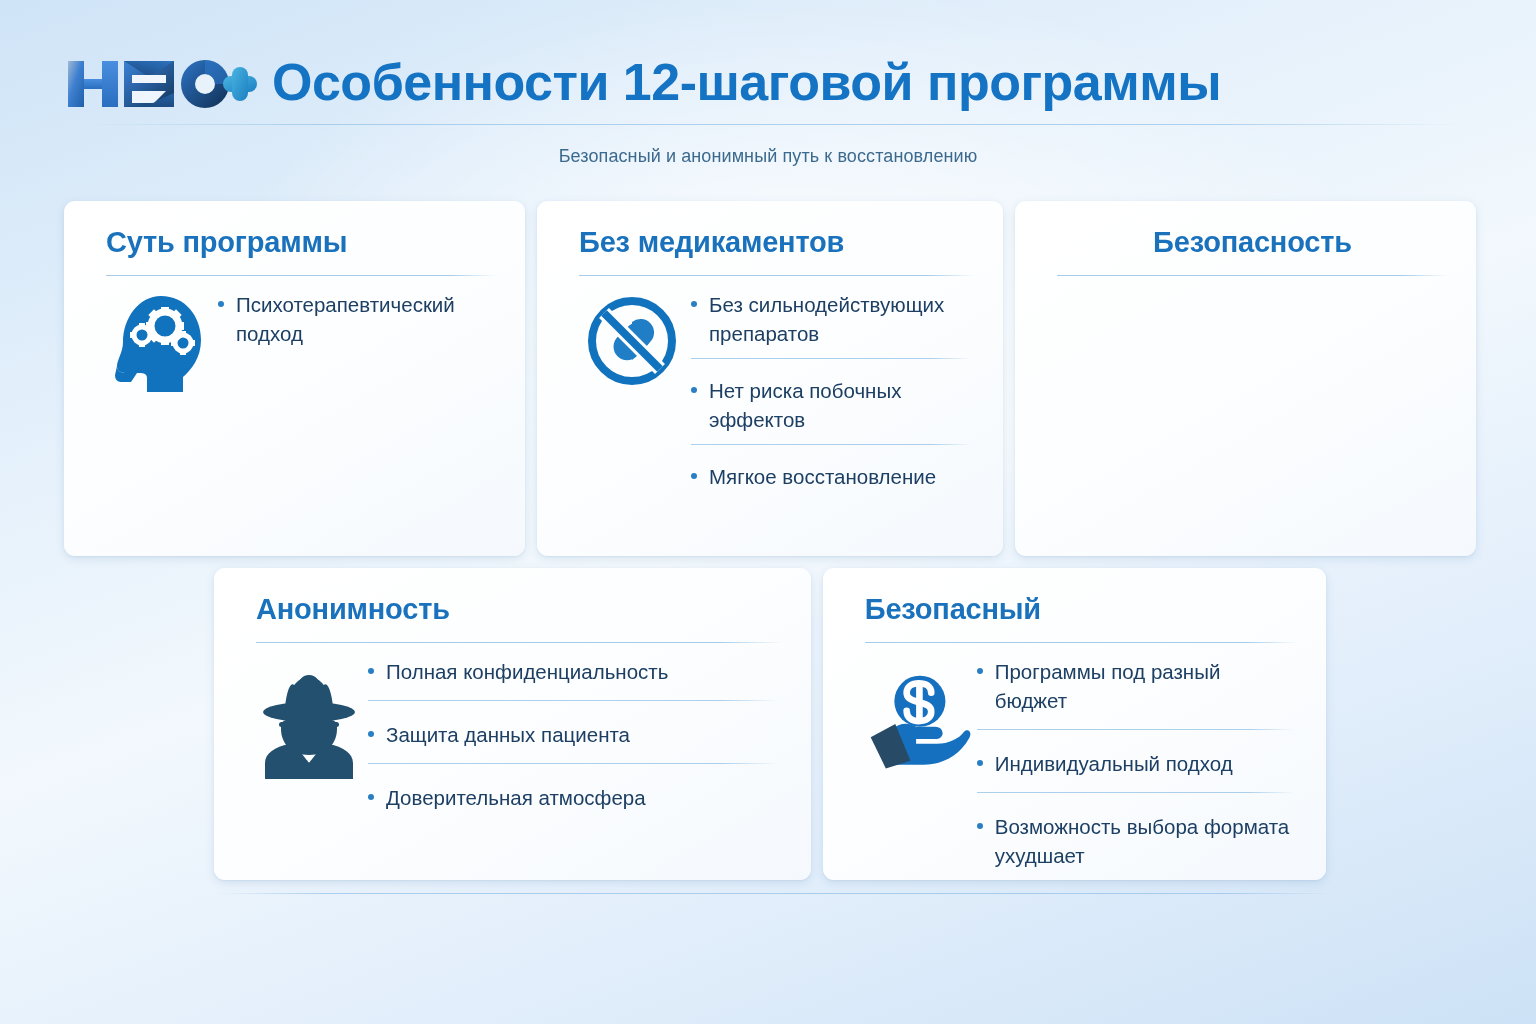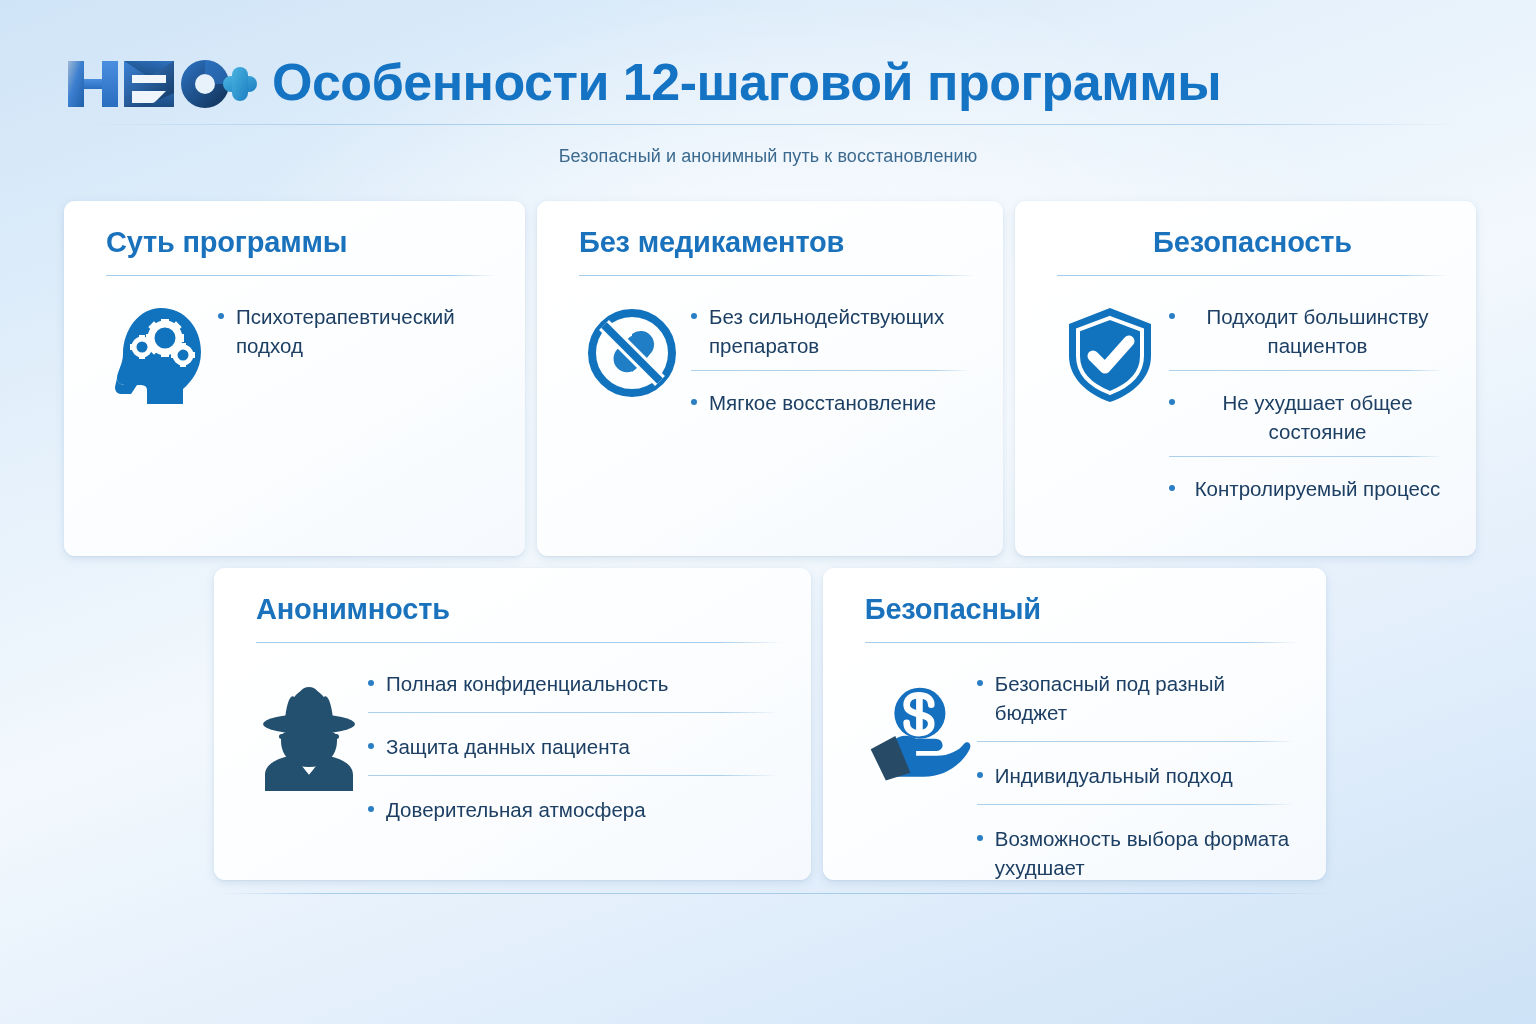--- a/index.html
+++ b/index.html
@@ -118,21 +118,21 @@
 
   .card-title-rule {
     margin-top: 16px;
     height: 1px;
     background: linear-gradient(to right, rgba(150,195,232,0.85), rgba(150,195,232,0.85) 88%, rgba(150,195,232,0));
   }
 
   .card-body {
     display: flex;
     align-items: flex-start;
-    margin-top: 26px;
+    margin-top: 14px;
   }
 
   .card-icon {
     flex: 0 0 auto;
     width: 106px;
     display: flex;
     justify-content: center;
     align-items: flex-start;
     padding-top: 4px;
   }
@@ -318,49 +318,32 @@
           </g>
           <line x1="19" y1="19" x2="75" y2="75" stroke="#ffffff" stroke-width="14"></line>
           <line x1="19" y1="19" x2="75" y2="75" stroke="#1173bd" stroke-width="8"></line>
         </svg>
       </div>
       <ul class="bullets">
         <li class="bullet">
             <span class="bullet-text">Без сильнодействующих препаратов</span>
           </li>
         <li class="bullet">
+            <span class="bullet-text">Нет риска побочных эффектов</span>
+          </li>
+        <li class="bullet">
             <span class="bullet-text">Мягкое восстановление</span>
           </li>
       </ul>
     </div>
   </div>
 
   <div class="card card-c">
     <div class="card-title">Безопасность</div>
     <div class="card-title-rule"></div>
-    <div class="card-body">
-      <div class="card-icon">
-        <svg width="90" height="98" viewBox="0 0 90 98">
-          <path d="M45 2 L86 18 L86 50 C86 72 68 88 45 96 C22 88 4 72 4 50 L4 18 Z" fill="#1173bd"></path>
-          <path d="M45 12 L77 24 L77 50 C77 68 63 80 45 87 C27 80 13 68 13 50 L13 24 Z" fill="none" stroke="#ffffff" stroke-width="4"></path>
-          <path d="M28 50 L40 62 L64 35" fill="none" stroke="#ffffff" stroke-width="11" stroke-linecap="round" stroke-linejoin="round"></path>
-        </svg>
-      </div>
-      <ul class="bullets">
-        <li class="bullet">
-            <span class="bullet-text">Подходит большинству пациентов</span>
-          </li>
-        <li class="bullet">
-            <span class="bullet-text">Не ухудшает общее состояние</span>
-          </li>
-        <li class="bullet">
-            <span class="bullet-text">Контролируемый процесс</span>
-          </li>
-      </ul>
-    </div>
   </div>
 </div>
 
 <div class="row row-bottom">
 
   <div class="card card-d">
     <div class="card-title">Анонимность</div>
     <div class="card-title-rule"></div>
     <div class="card-body">
       <div class="card-icon">
@@ -407,21 +390,21 @@
           <g fill="#ffffff">
             <rect x="54" y="8" width="7" height="42" rx="2"></rect>
             <path d="M70 20 C70 13 64 10 57 10 C49 10 44 14 44 20 C44 26 49 28 57 30 C65 32 70 34 70 40 C70 46 65 50 57 50 C49 50 44 46 44 39" fill="none" stroke="#ffffff" stroke-width="7" stroke-linecap="round"></path>
           </g>
           <path d="M30 58 C36 52 46 51 54 56 L74 56 C80 56 82 60 82 63 C82 66 79 69 74 69 L54 69 L54 74 L76 74 C88 74 100 68 104 62 C108 57 114 61 110 68 C100 86 82 96 62 96 L30 96 Z" fill="#1570bf"></path>
           <path d="M6 67 L32 53 L48 92 L22 100 Z" fill="#274b66"></path>
         </svg>
       </div>
       <ul class="bullets">
         <li class="bullet">
-            <span class="bullet-text">Безопасный под разный бюджет</span>
+            <span class="bullet-text">Программы под разный бюджет</span>
           </li>
         <li class="bullet">
             <span class="bullet-text">Индивидуальный подход</span>
           </li>
         <li class="bullet">
             <span class="bullet-text">Возможность выбора формата ухудшает</span>
           </li>
       </ul>
     </div>
   </div>

